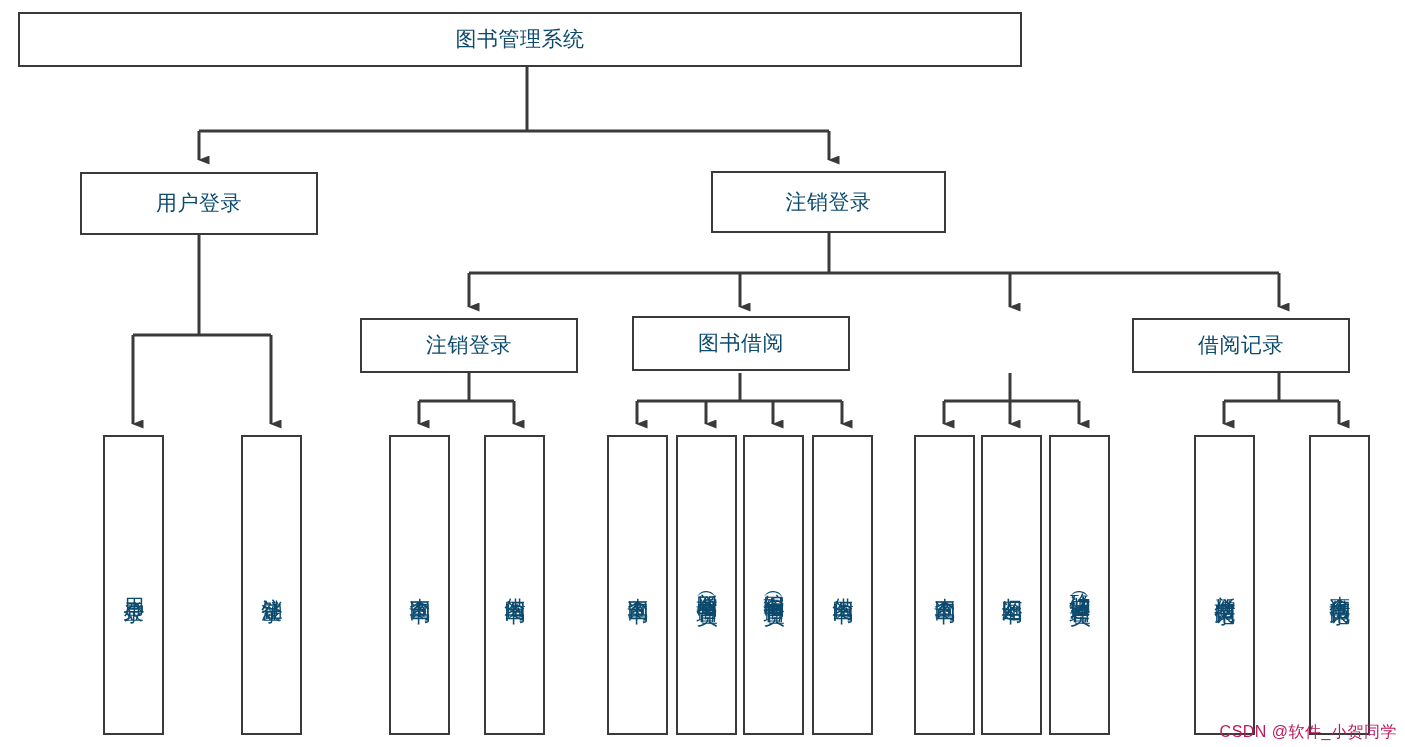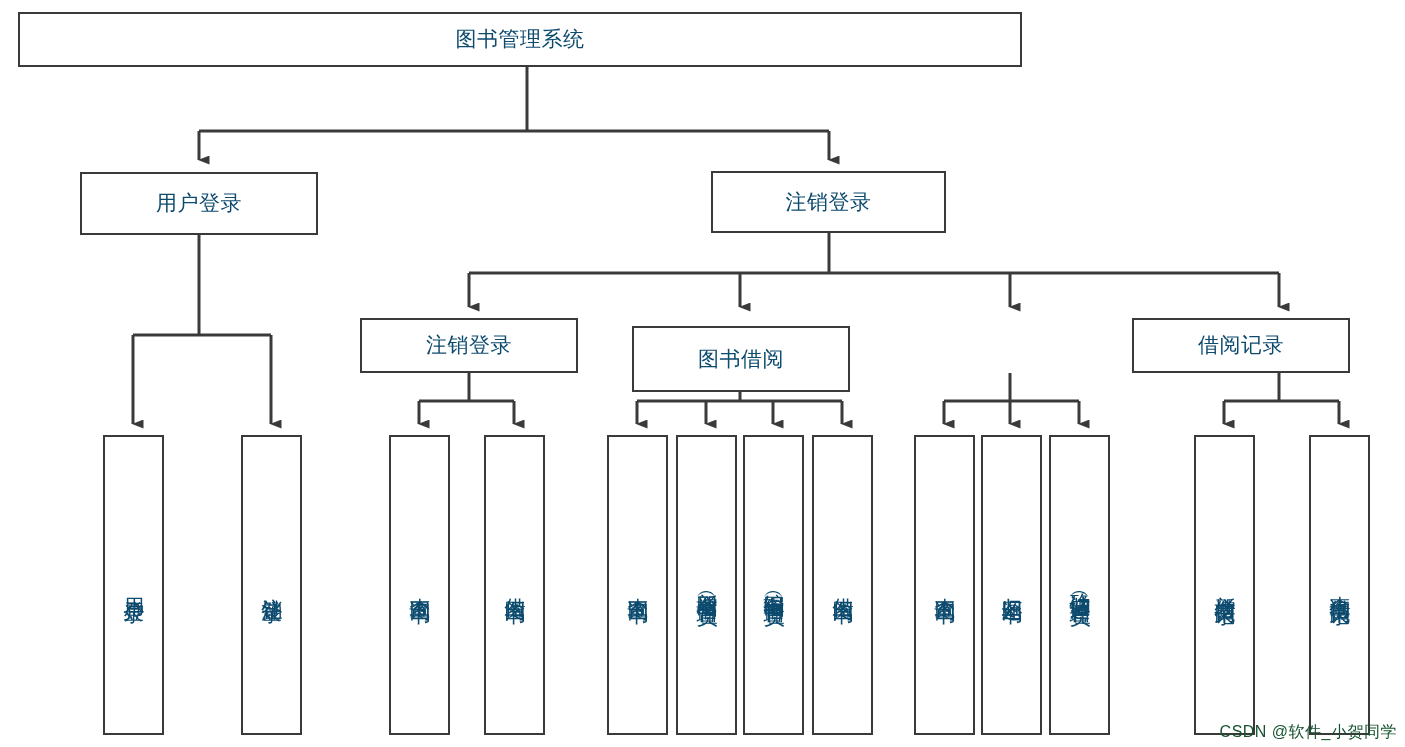--- a/index.html
+++ b/index.html
@@ -60,21 +60,21 @@
     font-size: 21px;
     line-height: 1.28;
     letter-spacing: 2px;
     white-space: nowrap;
   }
   .watermark {
     position: absolute;
     right: 8px;
     bottom: 4px;
     font-size: 16px;
-    color: #14532d;
+    color: #be185d;
     letter-spacing: 0.5px;
     white-space: nowrap;
   }
 </style>
 </head>
 <body>
 
 <div id="canvas">
 
   <svg class="connectors" viewBox="0 0 1405 747">
@@ -137,21 +137,21 @@
   <div class="node horiz" style="left:80px; top:172px; width:238px; height:63px;">
     <span class="label">用户登录</span>
   </div>
   <div class="node horiz" style="left:711px; top:171px; width:235px; height:62px;">
     <span class="label">注销登录</span>
   </div>
 
   <div class="node horiz" style="left:360px; top:318px; width:218px; height:55px;">
     <span class="label">注销登录</span>
   </div>
-  <div class="node horiz" style="left:632px; top:326px; width:218px; height:66px;">
+  <div class="node horiz" style="left:632px; top:316px; width:218px; height:55px;">
     <span class="label">图书借阅</span>
   </div>
   <div class="node horiz" style="left:1132px; top:318px; width:218px; height:55px;">
     <span class="label">借阅记录</span>
   </div>
 
   <div class="node leaf" style="left:103px; top:435px; width:61px; height:300px;">
     <span class="label">用户登录</span>
   </div>
   <div class="node leaf" style="left:241px; top:435px; width:61px; height:300px;">

